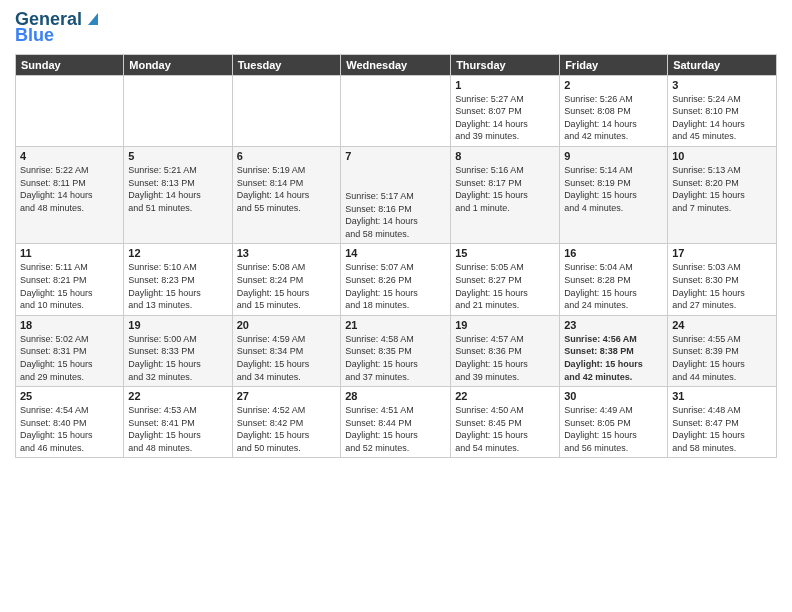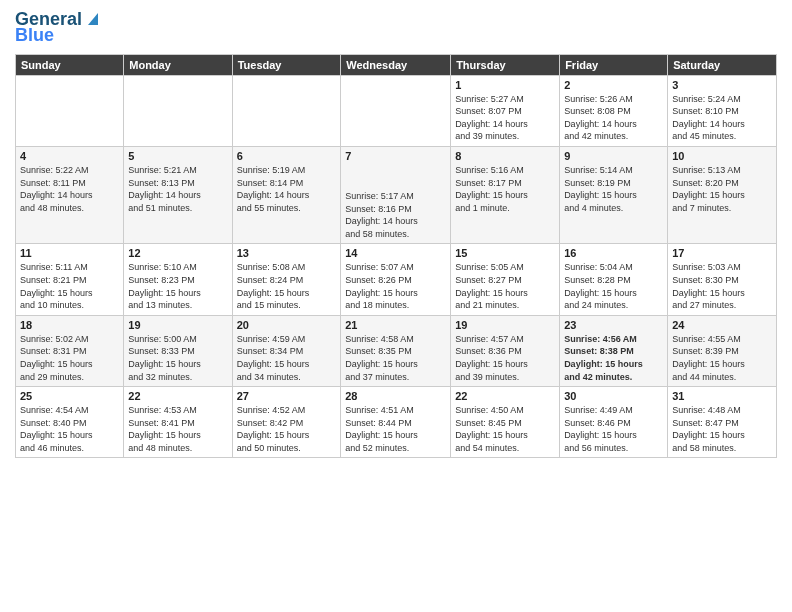--- a/index.html
+++ b/index.html
@@ -327,21 +327,21 @@
           <td>
             <span class="day-num">22</span>
             <div class="day-info" style="white-space: pre-line;">Sunrise: 4:50 AM
 Sunset: 8:45 PM
 Daylight: 15 hours
 and 54 minutes.</div>
           </td>
           <td>
             <span class="day-num">30</span>
             <div class="day-info" style="white-space: pre-line;">Sunrise: 4:49 AM
-Sunset: 8:46 PM
+Sunset: 8:05 PM
 Daylight: 15 hours
 and 56 minutes.</div>
           </td>
           <td>
             <span class="day-num">31</span>
             <div class="day-info" style="white-space: pre-line;">Sunrise: 4:48 AM
 Sunset: 8:47 PM
 Daylight: 15 hours
 and 58 minutes.</div>
           </td>

